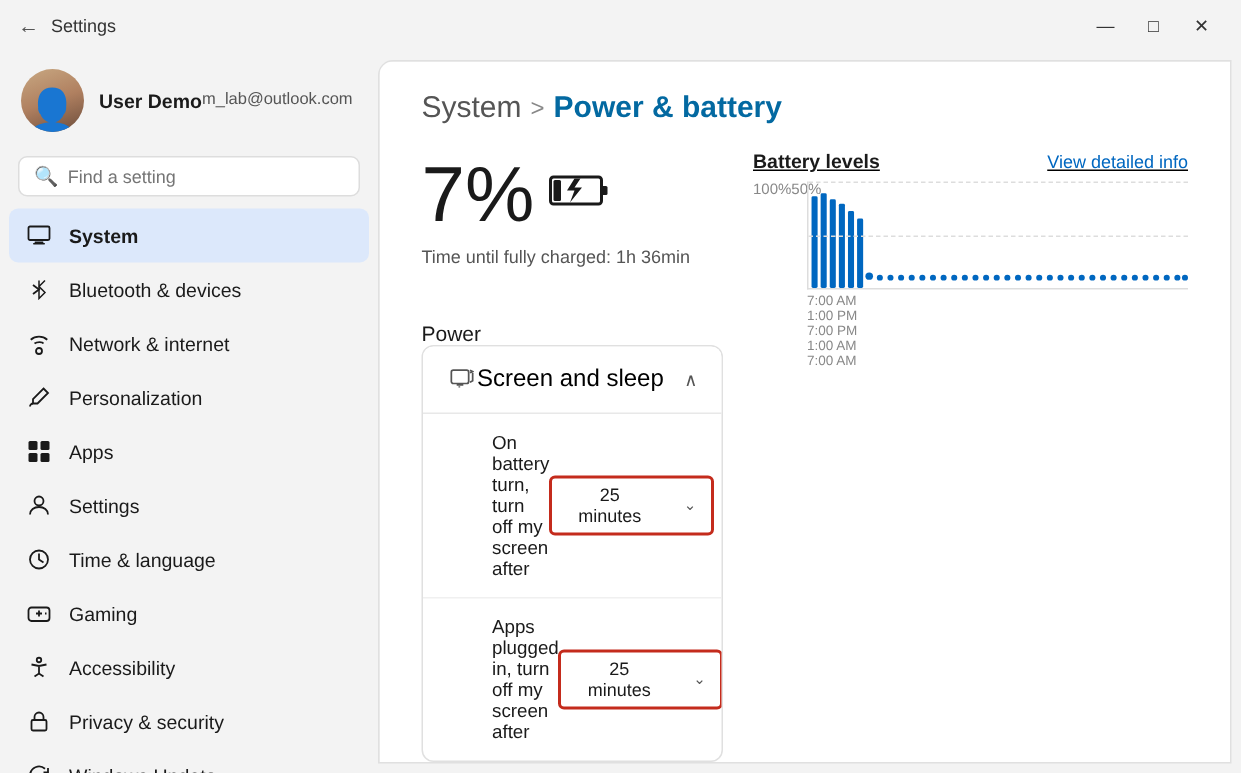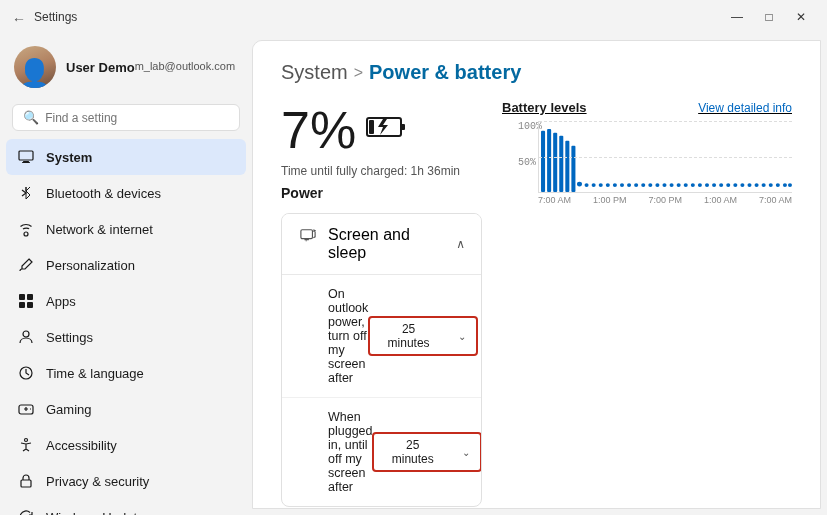--- a/index.html
+++ b/index.html
@@ -98,37 +98,37 @@
     .breadcrumb .current { color: #0369a1; font-weight: 700; }
 
     .content-grid { display: flex; gap: 20px; }
     .left-panel { flex: 1; min-width: 0; }
     .right-panel { width: 290px; flex-shrink: 0; }
 
     .battery-percent-row { display: flex; align-items: center; gap: 10px; margin-bottom: 4px; }
     .battery-percent { font-size: 52px; font-weight: 300; color: #1a1a1a; }
     .battery-icon { font-size: 28px; color: #1a1a1a; }
 
-    .charge-time { font-size: 12px; color: #555; margin-bottom: 7px; }
-
-    .section-title { font-size: 14px; font-weight: 700; color: #1a1a1a; margin-bottom: 12px; }
+    .charge-time { font-size: 12px; color: #555; margin-bottom: 36px; }
+
+    .section-title { font-size: 14px; font-weight: 400; color: #1a1a1a; margin-bottom: 0; }
 
     .power-card {
       border: 1px solid #e0e0e0;
       border-radius: 8px;
       overflow: hidden;
     }
 
     .power-section-header {
       display: flex; align-items: center; gap: 10px;
       padding: 12px 16px; cursor: pointer;
       background: white;
       justify-content: space-between;
     }
-    .power-section-header-left { display: flex; gap: 10px; }
+    .power-section-header-left { display: flex; align-items: center; gap: 0; }
     .section-chevron { font-size: 12px; color: #555; }
 
     .power-rows { border-top: 1px solid #e8e8e8; }
     .power-row {
       display: flex; align-items: center; justify-content: space-between;
       padding: 12px 16px 12px 46px;
       border-bottom: 1px solid #f0f0f0;
       font-size: 12.5px; color: #1a1a1a;
     }
     .power-row:last-child { border-bottom: none; }
@@ -150,36 +150,37 @@
     .battery-levels-header {
       display: flex; justify-content: space-between; align-items: center;
       margin-bottom: 6px;
       text-decoration: underline;
     }
     .battery-levels-title { font-size: 13px; font-weight: 600; color: #1a1a1a; }
     .view-detailed { font-size: 12px; color: #0067c0; cursor: pointer; }
 
     .chart-container { position: relative; height: 90px; }
     .chart-labels-y {
-      position: absolute; left: 16px; top: 0; bottom: 18px;
-      display: flex; flex-direction: column; justify-content: space-between;
-      font-size: 10px; color: #888; font-family: Liberation Mono, monospace;
+      position: absolute; left: 0; top: 0; bottom: 18px;
+      display: flex; flex-direction: row; justify-content: space-between;
+      font-size: 10px; color: #888;
     }
     .chart-area {
       margin-left: 36px;
       height: 72px;
       position: relative;
       border-left: 1px solid #ddd;
       border-bottom: 1px solid #ddd;
     }
     .chart-x-labels {
       display: flex; justify-content: space-between;
       margin-left: 36px;
       font-size: 9px; color: #888;
       margin-top: 2px;
+      flex-direction: column;
     }
     .chart-line-100 {
       position: absolute; top: 0; left: 0; right: 0;
       border-top: 1px dashed #ddd; font-size: 9px; color: #bbb;
     }
     .chart-line-50 {
       position: absolute; top: 50%; left: 0; right: 0;
       border-top: 1px dashed #ddd;
     }
   </style>
@@ -372,28 +373,28 @@
                   <path d="M15 2l2 1-2 1M17 4v6l-2 1"></path>
                 </svg>
               </span>
               <span>Screen and sleep</span>
             </div>
             <span class="section-chevron">∧</span>
           </div>
 
           <div class="power-rows">
             <div class="power-row">
-              <span>On outlook power, turn off my screen after</span>
+              <span>On battery turn, turn off my screen after</span>
               <button class="dropdown-btn">
                 <span>25 minutes</span>
                 <span class="dropdown-arrow">⌄</span>
               </button>
             </div>
             <div class="power-row">
-              <span>When plugged in, until off my screen after</span>
+              <span>Apps plugged in, turn off my screen after</span>
               <button class="dropdown-btn">
                 <span>25 minutes</span>
                 <span class="dropdown-arrow">⌄</span>
               </button>
             </div>
 
           </div>
 
         </div>
       </div>

